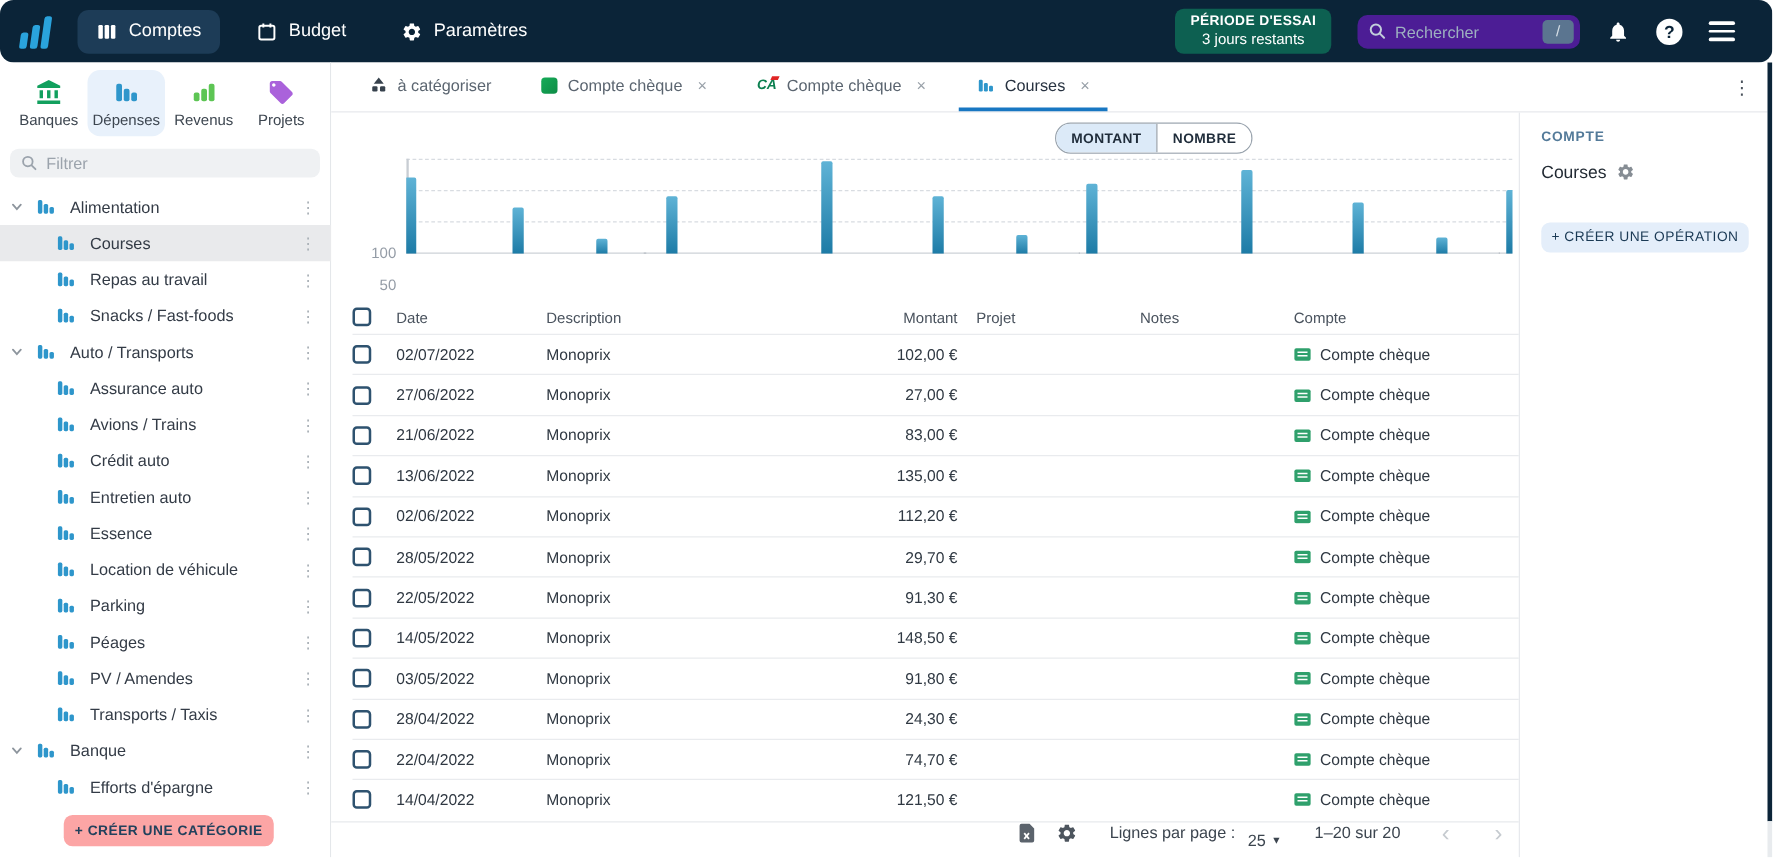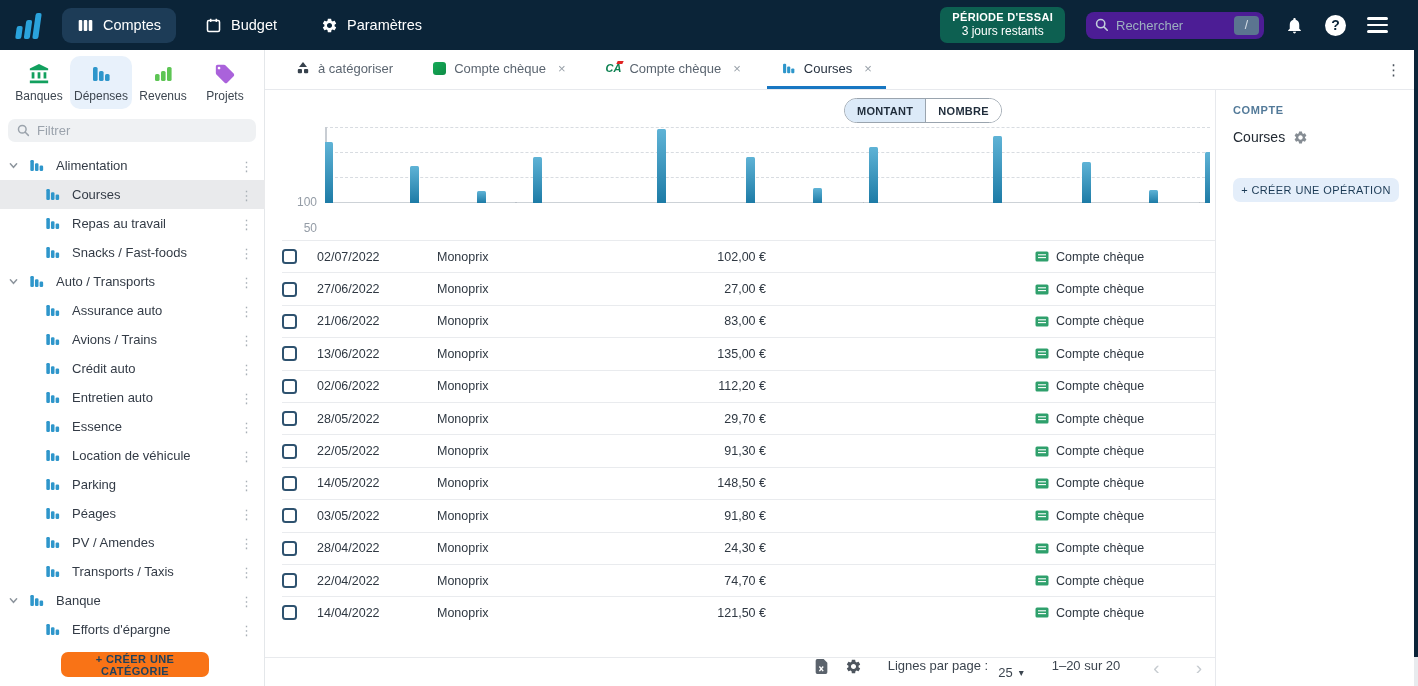--- a/index.html
+++ b/index.html
@@ -2,21 +2,21 @@
 <html><head>
 <meta charset="utf-8">
 <style>
   * { margin:0; padding:0; box-sizing:border-box; }
   html,body { background:#fff; }
   body { font-family:"Liberation Sans", sans-serif; }
   [data-interactable="true"] { cursor:pointer; }
   .app { position:relative; width:1418px; height:686px; overflow:hidden; background:#fff; }
 
   
-  .topnav { position:absolute; left:0; top:0; width:1418px; height:50px; background:#0b2438; display:flex; align-items:center; }
+  .topnav { position:absolute; left:0; top:0; width:1418px; height:50px; background:#0b2438; display:flex; align-items:center;border-radius:11px; }
   .logo { display:flex; align-items:flex-end; gap:3px; margin-left:16px; margin-right:22px; height:27px; }
   .logo i { display:block; width:6px; background:#2aa3dc; border-radius:2px; transform:skewX(-8deg); }
   .logo i:nth-child(1){height:13px;} .logo i:nth-child(2){height:19px;} .logo i:nth-child(3){height:26px;}
   .navitem { display:flex; align-items:center; gap:9px; color:#fff; font-size:14.5px; padding:9px 15px; border-radius:9px; margin-right:14px; white-space:nowrap; }
   .navitem.active { background:#1d3c57; }
   .navitem svg { display:block; }
   .topnav-right { margin-left:auto; display:flex; align-items:center; gap:21px; margin-right:30px; }
   .trial { background:#0d6051; color:#fff; text-align:center; border-radius:7px; padding:4px 12px; line-height:1.25; }
   .trial .l1 { font-size:11px; font-weight:bold; letter-spacing:.3px; }
   .trial .l2 { font-size:12px; }
@@ -39,21 +39,21 @@
   .filter input::placeholder { color:#9ba3ac; }
   .tree { position:absolute; left:0; top:101px; width:265px; }
   .tree-item { position:relative; height:29px; display:flex; align-items:center; }
   .tree-item.selected { background:#e9eaec; }
   .tree-item .chev { position:absolute; left:9px; top:10px; }
   .tree-item .cat-ic { position:absolute; left:28px; top:6px; }
   .tree-item.child .cat-ic { left:44px; }
   .tree-item .tlabel { position:absolute; left:56px; font-size:13px; color:#333b46; white-space:nowrap; }
   .tree-item.child .tlabel { left:72px; }
   .tree-item .kb { position:absolute; right:12px; top:50%; transform:translateY(-50%); color:#a8afb6; font-size:13px; line-height:1; }
-  .create-cat { position:absolute; left:61px; top:602px; width:148px; height:25px; background:#f97316; border-radius:7px; border:none; color:#22415c; font-size:11px; font-weight:bold; letter-spacing:.4px; display:flex; align-items:center; justify-content:center; font-family:"Liberation Sans",sans-serif; }
+  .create-cat { position:absolute; left:51px; top:602px; width:168px; height:25px; background:#fca5a5; border-radius:7px; border:none; color:#22415c; font-size:11px; font-weight:bold; letter-spacing:.4px; display:flex; align-items:center; justify-content:center; font-family:"Liberation Sans",sans-serif; }
 
   
   .main { position:absolute; left:265px; top:50px; width:1149px; height:636px; background:#fff; }
   .tabbar { position:absolute; left:0; top:0; width:1149px; height:40px; border-bottom:1px solid #e7e9ed; display:flex; align-items:stretch; padding-left:17px; }
   .mtab { display:flex; align-items:center; gap:8px; padding:0 14px; margin-right:12px; font-size:13px; color:#5b6570; border-bottom:3px solid transparent; white-space:nowrap;justify-content:center; }
   .mtab.active { color:#273240; border-bottom-color:#1877c2; }
   .mtab .x { color:#98a0a8; font-size:13px; margin-left:4px; }
   .calogo { font-style:italic; font-weight:bold; font-size:11px; color:#0c8050; position:relative; }
   .calogo::after { content:""; position:absolute; right:-2px; top:-1px; width:6px; height:3px; background:#e02424; transform:skewX(-25deg); }
   .greensq { width:13px; height:13px; border-radius:3px; background:linear-gradient(135deg,#16ab58,#0e8c46); }
@@ -446,20 +446,31 @@
           <div class="bar" data-interactable="false" style="left: 757.1px; height: 41.5px;"></div>
           <div class="bar" data-interactable="false" style="left: 824.3px; height: 13.5px;"></div>
           <div class="bar" data-interactable="false" style="left: 880.3px; height: 51px;"></div>
           <div class="xtick" data-interactable="false" style="left: 190.4px;"></div>
           <div class="xtick" data-interactable="false" style="left: 537.6px;"></div>
           <div class="xtick" data-interactable="false" style="left: 873.6px;"></div>
         </div>
     </div>
 
     <div class="table-sec" data-interactable="false">
+      <div class="trow thead" data-interactable="false">
+        <div>
+            <div class="cbx" data-interactable="true"></div>
+          </div>
+        <div data-interactable="false">Date</div>
+        <div data-interactable="false">Description</div>
+        <div class="cell-amount" data-interactable="false">Montant</div>
+        <div class="cell-project" data-interactable="false">Projet</div>
+        <div class="cell-notes" data-interactable="false">Notes</div>
+        <div data-interactable="false">Compte</div>
+      </div>
       <div class="tbody" data-interactable="false">
           <div class="trow" data-interactable="true">
     <div>
               <div class="cbx" data-interactable="true"></div>
             </div>
     <div data-interactable="false">02/07/2022</div>
     <div data-interactable="false">Monoprix</div>
     <div class="cell-amount" data-interactable="false">102,00 €</div>
     <div class="cell-project" data-interactable="false"></div>
     <div class="cell-notes" data-interactable="false"></div>

